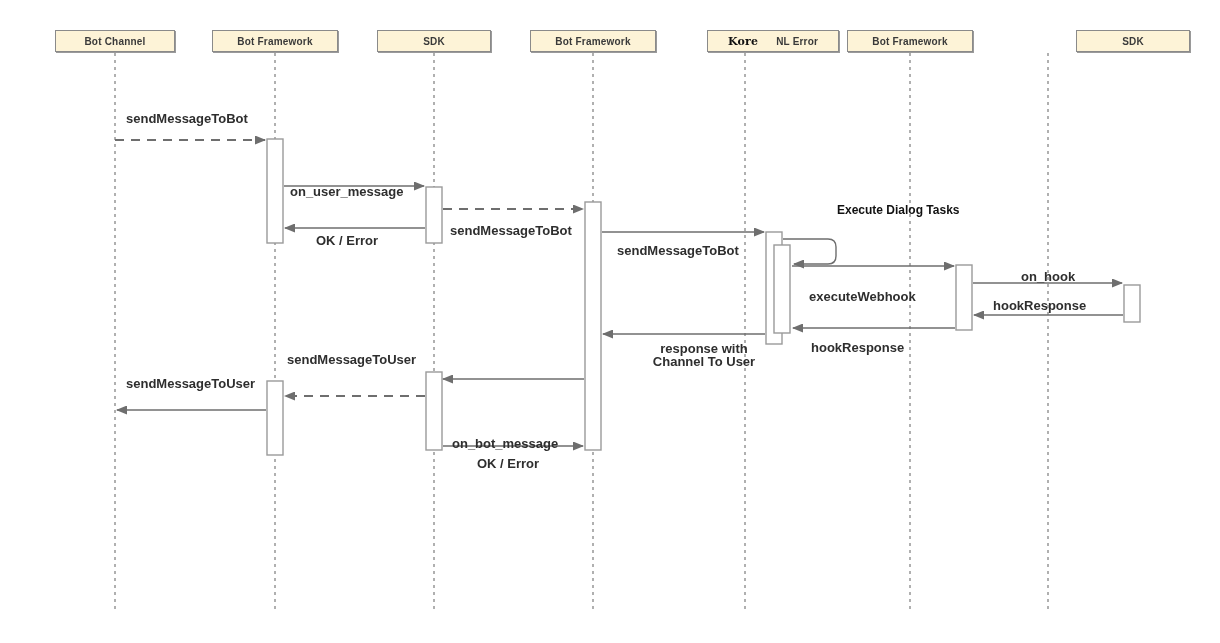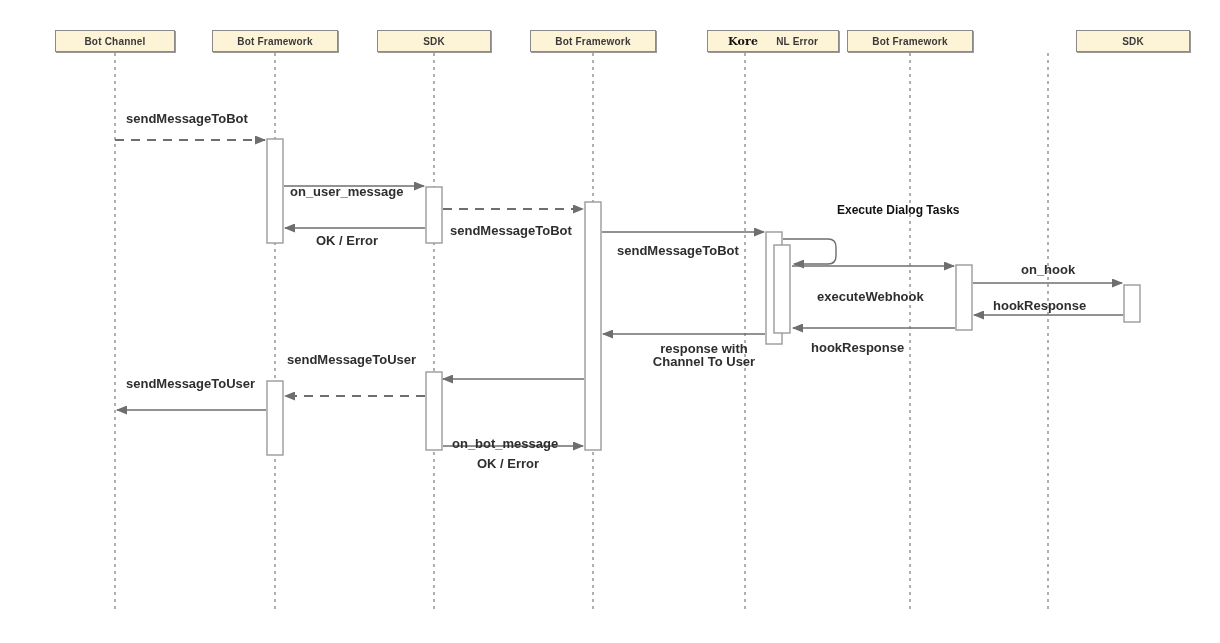--- a/index.html
+++ b/index.html
@@ -134,24 +134,24 @@
       </div>
       <div class="msg-label" style="left: 450px; top: 224px;">
         <div>sendMessageToBot</div>
       </div>
       <div class="msg-label" style="left: 617px; top: 244px;">
         <div>sendMessageToBot</div>
       </div>
       <div class="note-label" style="left: 797px; top: 203px; margin-left: 40px;">
         <div>Execute Dialog Tasks</div>
       </div>
-      <div class="msg-label" style="left: 809px; top: 290px; margin-left: 8px;">
+      <div class="msg-label" style="left: 809px; top: 290px;">
         <div>executeWebhook</div>
       </div>
-      <div class="msg-label" style="left: 1021px; top: 263px;">
+      <div class="msg-label" style="left: 1021px; top: 270px;">
         <div>on_hook</div>
       </div>
       <div class="msg-label" style="left: 993px; top: 299px;">
         <div>hookResponse</div>
       </div>
       <div class="msg-label" style="left: 811px; top: 341px;">
         <div>hookResponse</div>
       </div>
       <div class="msg-label center" style="left: 684px; top: 342px;">
         <div>response with</div>

